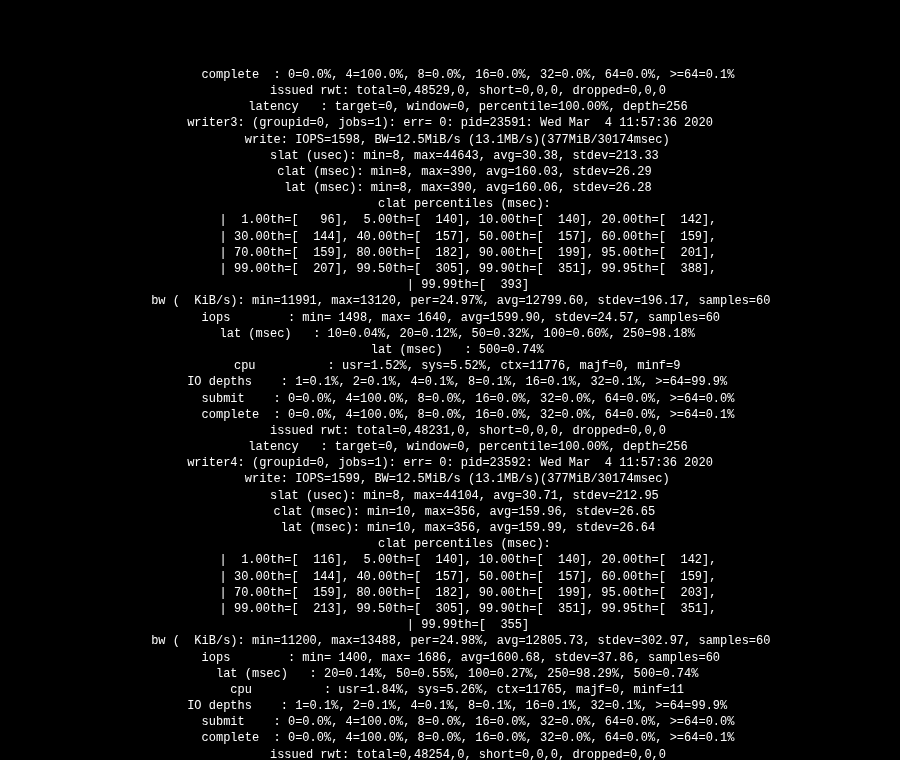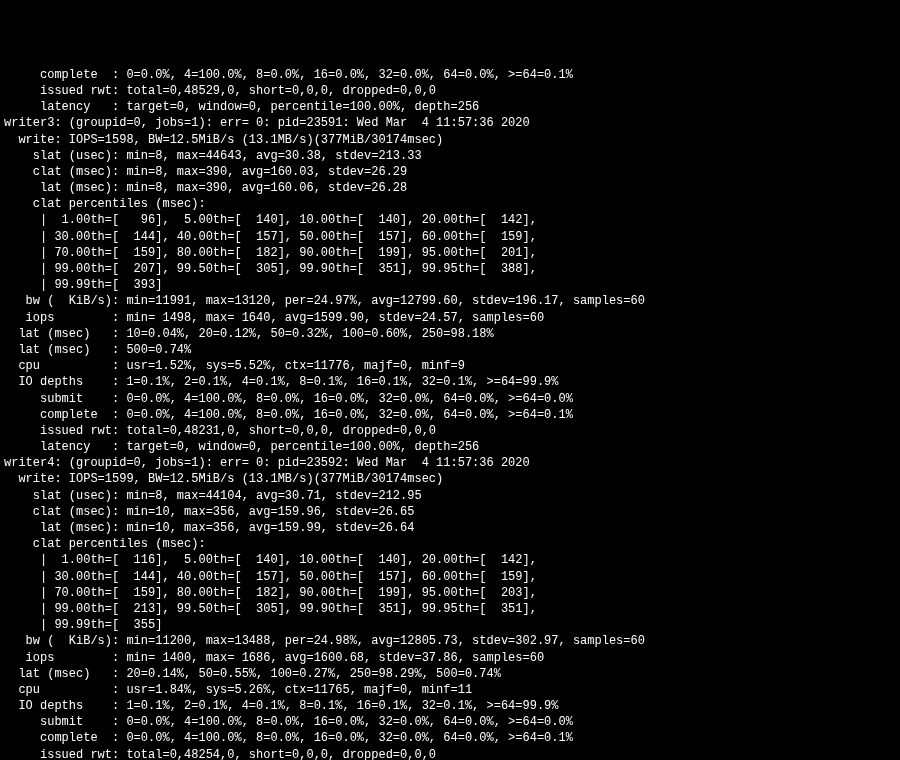--- a/index.html
+++ b/index.html
@@ -17,20 +17,21 @@
       width: 900px;
       height: 760px;
       overflow: hidden;
       white-space: pre;
     }
     .term {
       white-space: pre;
     }
     .line {
       white-space: pre;
+      text-align: center;
     }
   </style>
 </head>
 <body>
 
 
 
 <div class="term" id="term"><div class="line">     complete  : 0=0.0%, 4=100.0%, 8=0.0%, 16=0.0%, 32=0.0%, 64=0.0%, &gt;=64=0.1%</div><div class="line">     issued rwt: total=0,48529,0, short=0,0,0, dropped=0,0,0</div><div class="line">     latency   : target=0, window=0, percentile=100.00%, depth=256</div><div class="line">writer3: (groupid=0, jobs=1): err= 0: pid=23591: Wed Mar  4 11:57:36 2020</div><div class="line">  write: IOPS=1598, BW=12.5MiB/s (13.1MB/s)(377MiB/30174msec)</div><div class="line">    slat (usec): min=8, max=44643, avg=30.38, stdev=213.33</div><div class="line">    clat (msec): min=8, max=390, avg=160.03, stdev=26.29</div><div class="line">     lat (msec): min=8, max=390, avg=160.06, stdev=26.28</div><div class="line">    clat percentiles (msec):</div><div class="line">     |  1.00th=[   96],  5.00th=[  140], 10.00th=[  140], 20.00th=[  142],</div><div class="line">     | 30.00th=[  144], 40.00th=[  157], 50.00th=[  157], 60.00th=[  159],</div><div class="line">     | 70.00th=[  159], 80.00th=[  182], 90.00th=[  199], 95.00th=[  201],</div><div class="line">     | 99.00th=[  207], 99.50th=[  305], 99.90th=[  351], 99.95th=[  388],</div><div class="line">     | 99.99th=[  393]</div><div class="line">   bw (  KiB/s): min=11991, max=13120, per=24.97%, avg=12799.60, stdev=196.17, samples=60</div><div class="line">   iops        : min= 1498, max= 1640, avg=1599.90, stdev=24.57, samples=60</div><div class="line">  lat (msec)   : 10=0.04%, 20=0.12%, 50=0.32%, 100=0.60%, 250=98.18%</div><div class="line">  lat (msec)   : 500=0.74%</div><div class="line">  cpu          : usr=1.52%, sys=5.52%, ctx=11776, majf=0, minf=9</div><div class="line">  IO depths    : 1=0.1%, 2=0.1%, 4=0.1%, 8=0.1%, 16=0.1%, 32=0.1%, &gt;=64=99.9%</div><div class="line">     submit    : 0=0.0%, 4=100.0%, 8=0.0%, 16=0.0%, 32=0.0%, 64=0.0%, &gt;=64=0.0%</div><div class="line">     complete  : 0=0.0%, 4=100.0%, 8=0.0%, 16=0.0%, 32=0.0%, 64=0.0%, &gt;=64=0.1%</div><div class="line">     issued rwt: total=0,48231,0, short=0,0,0, dropped=0,0,0</div><div class="line">     latency   : target=0, window=0, percentile=100.00%, depth=256</div><div class="line">writer4: (groupid=0, jobs=1): err= 0: pid=23592: Wed Mar  4 11:57:36 2020</div><div class="line">  write: IOPS=1599, BW=12.5MiB/s (13.1MB/s)(377MiB/30174msec)</div><div class="line">    slat (usec): min=8, max=44104, avg=30.71, stdev=212.95</div><div class="line">    clat (msec): min=10, max=356, avg=159.96, stdev=26.65</div><div class="line">     lat (msec): min=10, max=356, avg=159.99, stdev=26.64</div><div class="line">    clat percentiles (msec):</div><div class="line">     |  1.00th=[  116],  5.00th=[  140], 10.00th=[  140], 20.00th=[  142],</div><div class="line">     | 30.00th=[  144], 40.00th=[  157], 50.00th=[  157], 60.00th=[  159],</div><div class="line">     | 70.00th=[  159], 80.00th=[  182], 90.00th=[  199], 95.00th=[  203],</div><div class="line">     | 99.00th=[  213], 99.50th=[  305], 99.90th=[  351], 99.95th=[  351],</div><div class="line">     | 99.99th=[  355]</div><div class="line">   bw (  KiB/s): min=11200, max=13488, per=24.98%, avg=12805.73, stdev=302.97, samples=60</div><div class="line">   iops        : min= 1400, max= 1686, avg=1600.68, stdev=37.86, samples=60</div><div class="line">  lat (msec)   : 20=0.14%, 50=0.55%, 100=0.27%, 250=98.29%, 500=0.74%</div><div class="line">  cpu          : usr=1.84%, sys=5.26%, ctx=11765, majf=0, minf=11</div><div class="line">  IO depths    : 1=0.1%, 2=0.1%, 4=0.1%, 8=0.1%, 16=0.1%, 32=0.1%, &gt;=64=99.9%</div><div class="line">     submit    : 0=0.0%, 4=100.0%, 8=0.0%, 16=0.0%, 32=0.0%, 64=0.0%, &gt;=64=0.0%</div><div class="line">     complete  : 0=0.0%, 4=100.0%, 8=0.0%, 16=0.0%, 32=0.0%, 64=0.0%, &gt;=64=0.1%</div><div class="line">     issued rwt: total=0,48254,0, short=0,0,0, dropped=0,0,0</div></div>
 
 

